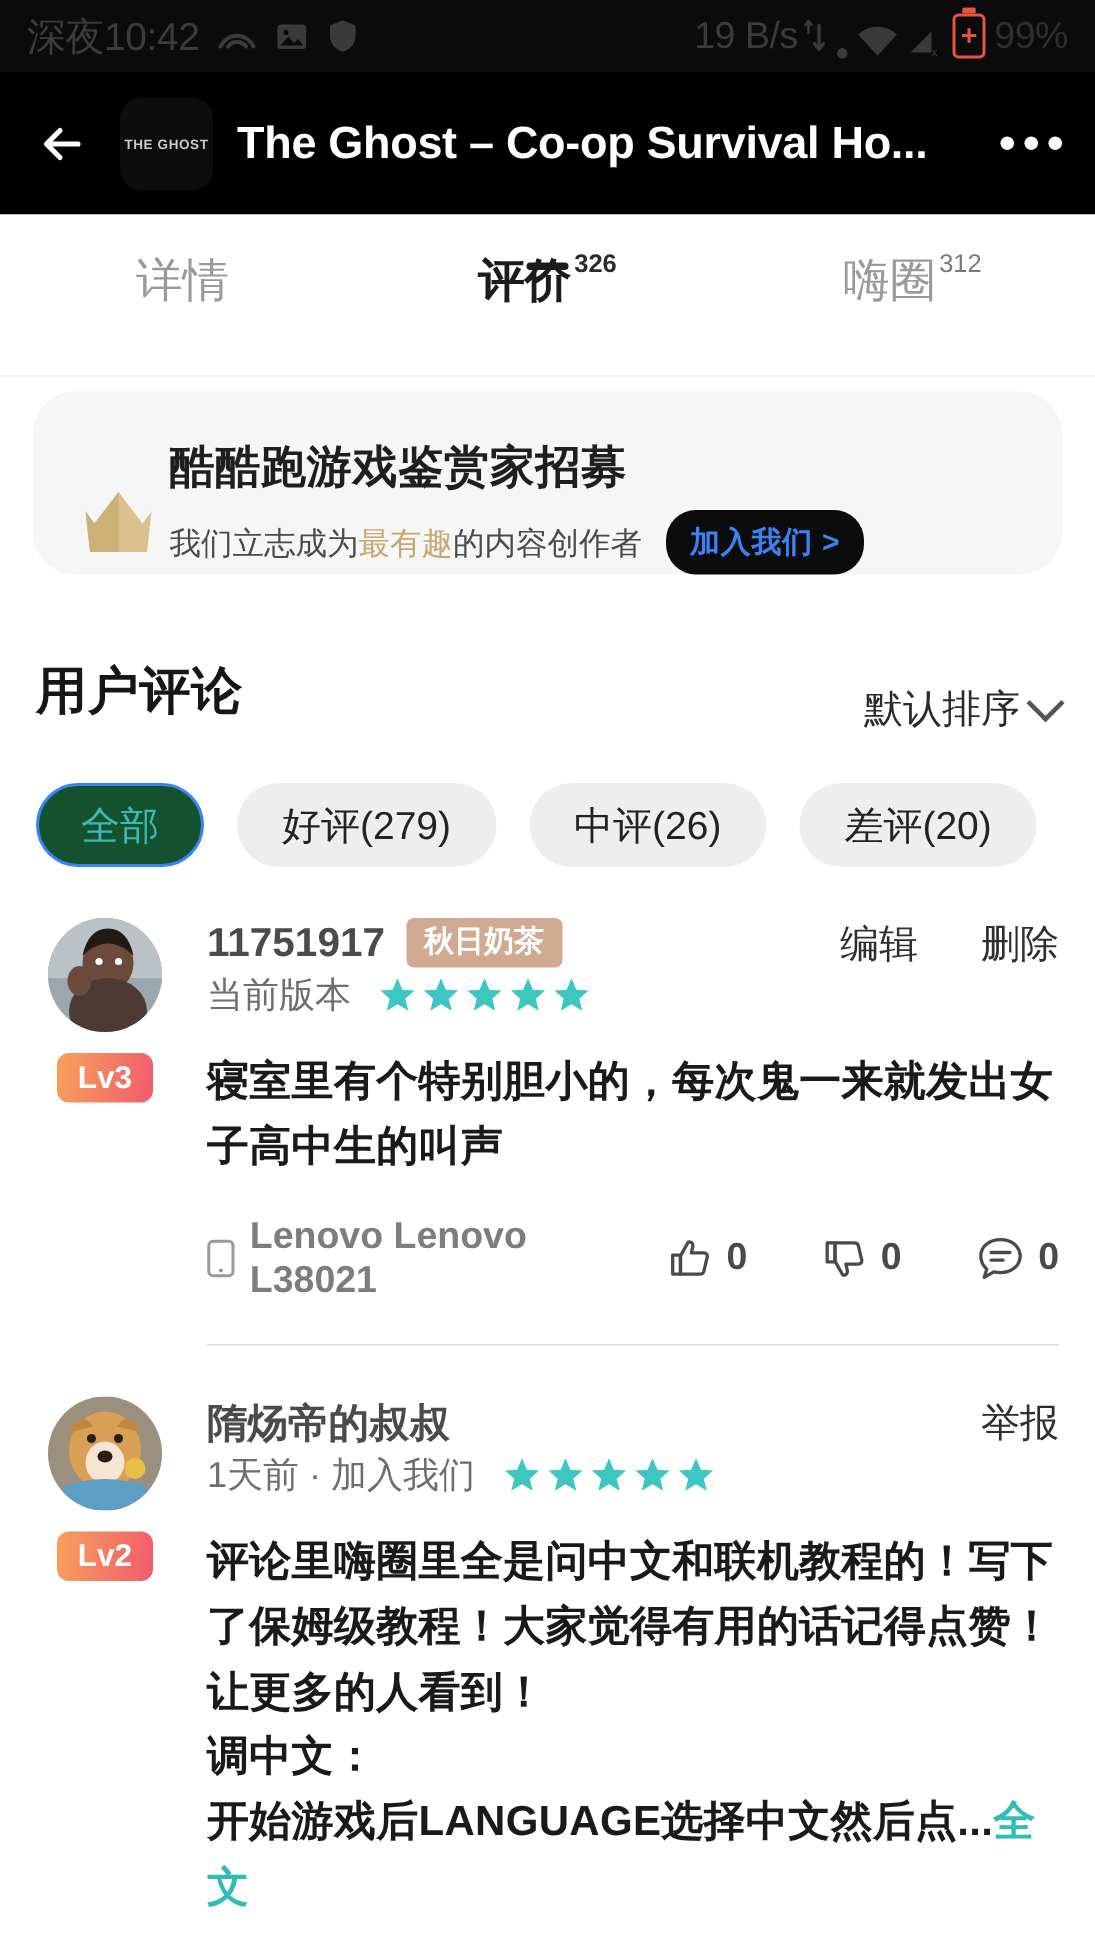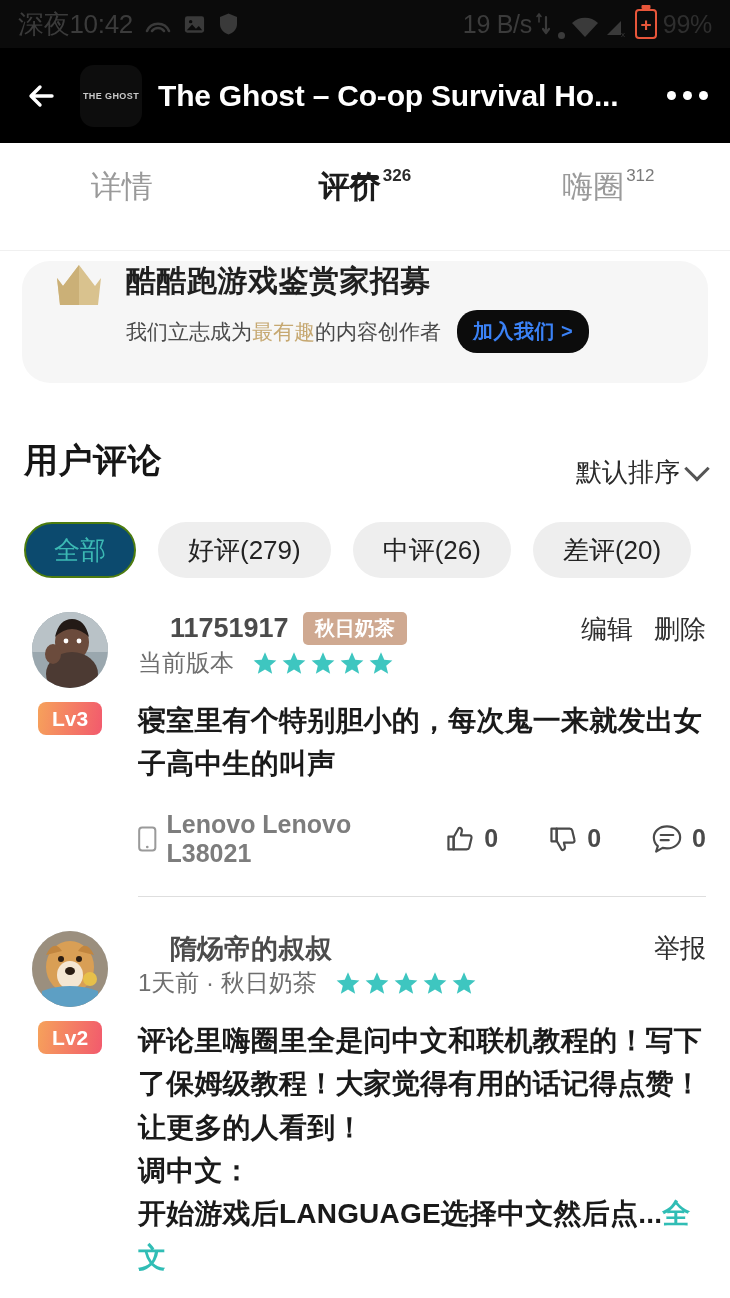--- a/index.html
+++ b/index.html
@@ -70,21 +70,21 @@
   .tab.active .tab-sup { color:#2b2b2b; font-weight:600; }
   .tab-underline {
     position:absolute; bottom:22px; left:50%; transform:translateX(-50%);
     width:28px; height:5px; background:#1c1c1c; border-radius:3px;
   }
 
   
   .promo-wrap { padding:10px 22px 0 22px; }
   .promo {
     background:#f6f6f6; border-radius:28px; height:122px;
-    display:flex; align-items:flex-start; padding:0 26px; gap:16px;
+    display:flex; align-items:flex-end; padding:0 26px; gap:3px;
   }
   .crown { flex:0 0 auto; }
   .promo-text { flex:1; display:flex; flex-direction:column; gap:8px; }
   .promo-title { font-size:30px; font-weight:700; color:#1f1f1f; letter-spacing:0.5px; }
   .promo-sub-row { display:flex; align-items:center; gap:16px; }
   .promo-sub { font-size:21px; color:#4a4a4a; }
   .promo-sub em { font-style:normal; color:#c6a871; }
   .join-btn {
     background:#0c0c0c; color:#3b82f6; font-size:20px; font-weight:700;
     padding:8px 16px; border-radius:20px; white-space:nowrap; cursor:pointer;
@@ -103,47 +103,47 @@
           transform:rotate(45deg) translate(-3px,-3px); }
 
   
   .chips { display:flex; gap:22px; padding:32px 24px 0 24px; }
   .chip {
     height:56px; border-radius:28px; background:#eeeeee; color:#232323;
     display:flex; align-items:center; justify-content:center;
     font-size:26px; padding:0 30px; cursor:pointer; white-space:nowrap;
   }
   .chip.active {
-    background:#0c4a6e; color:#3cb9b4; border:2px solid #4d7c0f; padding:0 28px;
+    background:#14532d; color:#3cb9b4; border:2px solid #3b82f6; padding:0 28px;
   }
 
   
   .reviews { padding:0 24px; }
   .review { display:flex; gap:0; padding-top:34px; position:relative; }
   .rv-left { width:92px; flex:0 0 auto; display:flex; flex-direction:column; align-items:center; }
   .avatar {
     width:76px; height:76px; border-radius:50%; overflow:hidden; flex:0 0 auto;
     background:#cfd5d8;
   }
   .lv-badge {
     margin-top:14px; font-size:21px; color:#ffffff; font-weight:600;
     padding:3px 14px; border-radius:8px;
     background:linear-gradient(100deg,#f6a25b 0%,#f25a6d 100%);
     line-height:1.3;
   }
   .rv-right { flex:1; padding-left:22px; min-width:0; }
   .rv-toprow { display:flex; align-items:flex-start; }
   .rv-namebox { flex:1; min-width:0; }
   .rv-nameline { display:flex; align-items:center; gap:14px; }
-  .rv-name { font-size:27px; color:#4b4b4b; font-weight:600;margin-left:32px; }
+  .rv-name { font-size:27px; color:#4b4b4b; font-weight:600; }
   .rv-tag {
     background:#cfa991; color:#ffffff; font-size:20px; font-weight:600;
     padding:3px 12px; border-radius:5px; line-height:1.35;
   }
-  .rv-actions { display:flex; gap:21px; font-size:26px; color:#2f2f2f; }
+  .rv-actions { display:flex; gap:42px; font-size:26px; color:#2f2f2f; }
   .rv-actions span { cursor:pointer; }
   .rv-metaline { display:flex; align-items:center; gap:18px; }
   .rv-meta { font-size:24px; color:#6e6e6e; }
   .stars { display:flex; gap:3px; }
   .rv-body {
     margin-top:20px; font-size:28px; line-height:1.55; color:#1a1a1a;
     font-weight:600; letter-spacing:0.2px; word-break:break-word;
   }
   .rv-more { color:#30bdb5; font-weight:700; }
   .rv-foot { display:flex; align-items:center; margin-top:24px; gap:0;font-weight:bold; }
@@ -386,21 +386,21 @@
         <div class="rv-namebox">
           <div class="rv-nameline">
             <span class="rv-name">隋炀帝的叔叔</span>
           </div>
         </div>
         <div class="rv-actions">
           <span>举报</span>
         </div>
       </div>
       <div class="rv-metaline">
-        <span class="rv-meta">1天前 · 秋日奶茶</span>
+        <span class="rv-meta">1天前 · 加入我们</span>
         <span class="stars">
           <svg width="26" height="26" viewBox="0 0 24 24">
               <path d="M12 2 L15 9 L22.5 9.6 L16.8 14.6 L18.6 22 L12 18 L5.4 22 L7.2 14.6 L1.5 9.6 L9 9 Z" fill="#3ec6c0"></path>
             </svg>
           <svg width="26" height="26" viewBox="0 0 24 24">
               <path d="M12 2 L15 9 L22.5 9.6 L16.8 14.6 L18.6 22 L12 18 L5.4 22 L7.2 14.6 L1.5 9.6 L9 9 Z" fill="#3ec6c0"></path>
             </svg>
           <svg width="26" height="26" viewBox="0 0 24 24">
               <path d="M12 2 L15 9 L22.5 9.6 L16.8 14.6 L18.6 22 L12 18 L5.4 22 L7.2 14.6 L1.5 9.6 L9 9 Z" fill="#3ec6c0"></path>
             </svg>

